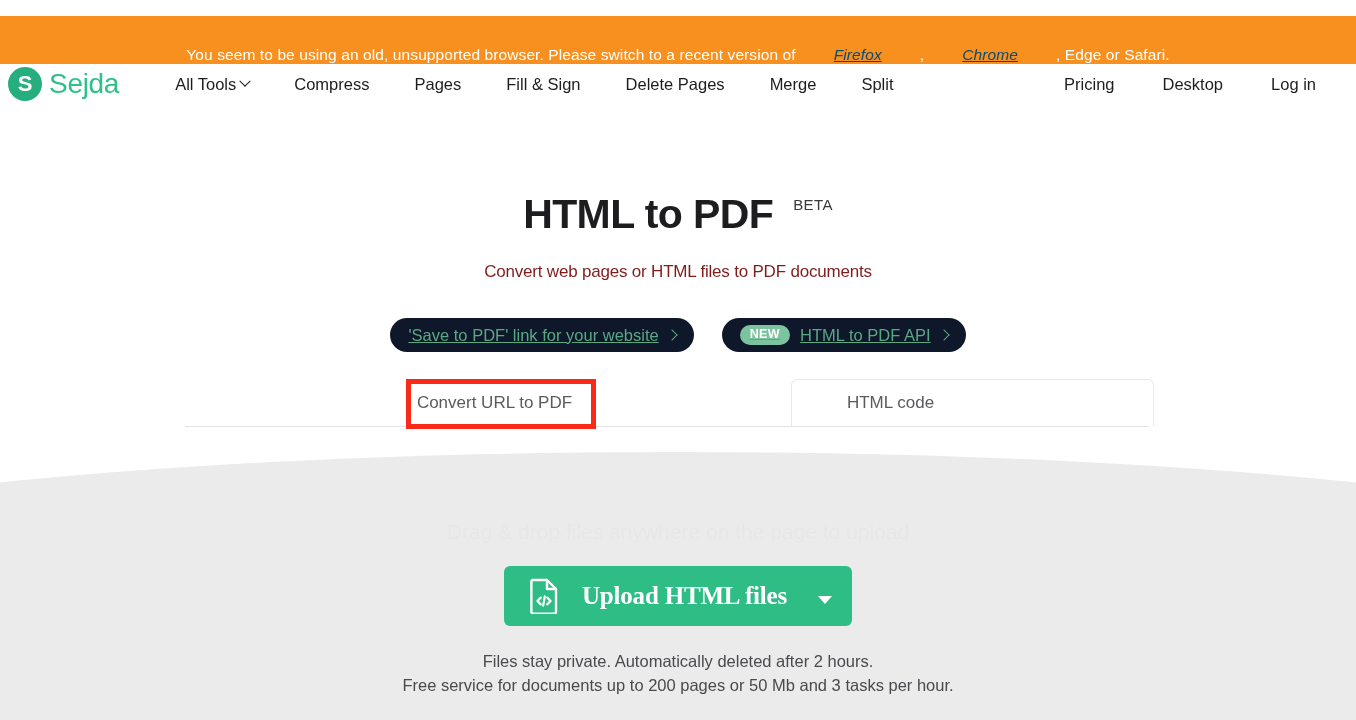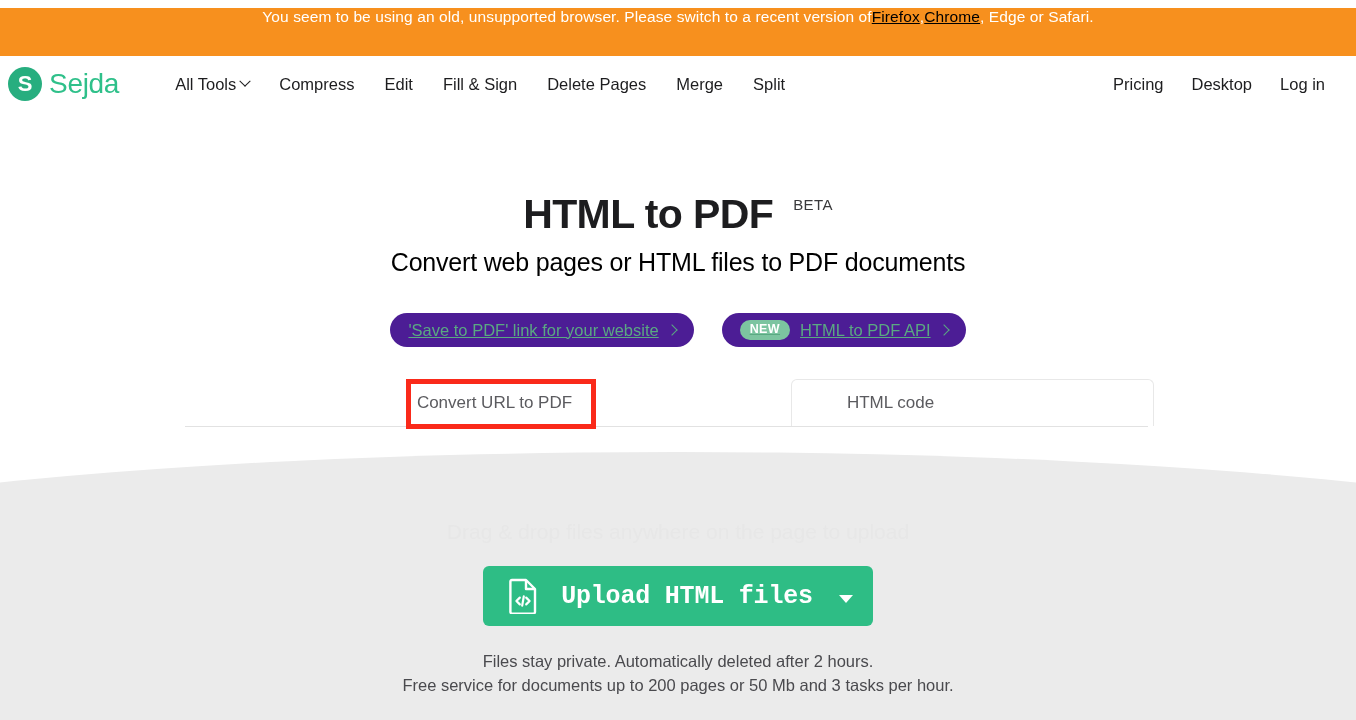--- a/index.html
+++ b/index.html
@@ -6,32 +6,34 @@
   html, body {
     width: 1356px; height: 720px;
     overflow: hidden;
     background: #ffffff;
     font-family: "Liberation Sans", sans-serif;
     -webkit-font-smoothing: antialiased;
   }
 
   
   .browser-banner {
-    position: absolute; top: 8px; left: 0;
+    position: absolute; top: 16px; left: 0;
     width: 1356px; height: 48px;
     background: #f7901e;
-    display: flex; align-items: flex-start; justify-content: center;
+    display: flex; align-items: flex-end; justify-content: center;
     color: #ffffff;
     font-size: 15.5px;
     letter-spacing: 0.1px;
     z-index: 30;
+    gap: 38px;
   }
   .browser-banner a {
-    color: #000000;
+    color: #0c4a6e;
     text-decoration: underline;
+    font-style: italic;
   }
 
   
   .site-header {
     position: absolute; top: 48px; left: 0;
     width: 1356px; height: 72px;
     display: flex; align-items: center;
     z-index: 20;
   }
   .logo-wrap {
@@ -49,41 +51,41 @@
   }
   .logo-text {
     color: #2fc08a;
     font-size: 28px;
     letter-spacing: -0.3px;
   }
 
   .main-nav {
     display: flex; align-items: center;
     margin-left: 56px;
-    gap: 30px;
+    gap: 45px;
   }
   .nav-link {
     color: #1d1d1f;
     font-size: 16.5px;
     text-decoration: none;
     white-space: nowrap;
     display: inline-flex; align-items: center; gap: 5px;
     cursor: pointer;
   }
   .chevron-down {
     display: inline-block;
     width: 8px; height: 8px;
     border-right: 1.6px solid #1d1d1f;
     border-bottom: 1.6px solid #1d1d1f;
     transform: rotate(45deg) translate(-2px,-2px);
   }
 
   .right-nav {
-    margin-left: auto; margin-right: 31px;
-    display: flex; gap: 28px;
+    margin-left: auto; margin-right: 40px;
+    display: flex; gap: 48px;
   }
 
   
   .curve-bg {
     position: absolute;
     left: -340px;
     top: 452px;
     width: 2036px;
     height: 900px;
     background: #ebebeb;
@@ -110,34 +112,34 @@
     line-height: 1;
   }
   .hero-beta {
     font-size: 15px;
     color: #3a3a3c;
     margin-left: 20px;
     margin-top: 2px;
     letter-spacing: 0.4px;
   }
   .hero-sub {
-    margin-top: 13px;
-    font-size: 25px;
-    color: #000000;
+    margin-top: 27px;
+    font-size: 17px;
+    color: #7f1d1d;
     letter-spacing: -0.2px;
   }
 
   
   .promo-row {
     margin-top: 36px;
     display: flex; align-items: center; justify-content: center;
     gap: 28px;
   }
   .promo-pill {
-    background: #4c1d95;
+    background: #0f172a;
     border-radius: 19px;
     height: 34px;
     display: inline-flex; align-items: center;
     padding: 0 18px;
     color: #5aa982;
     font-size: 16.5px;
     cursor: pointer;
     white-space: nowrap;
   }
   .promo-pill .arrow {
@@ -249,21 +251,21 @@
     border-radius: 6px;
     height: 60px;
     min-width: 348px;
     display: inline-flex; align-items: center;
     padding: 0 20px 0 26px;
     color: #ffffff;
     font-size: 25px;
     font-weight: bold;
     letter-spacing: -0.2px;
     cursor: pointer;
-    font-family: Liberation Mono, monospace;
+    font-family: Liberation Serif, serif;
   }
   .upload-btn .file-code-icon { margin-right: 22px; display: flex; }
   .upload-btn .caret {
     margin-left: auto; padding-left: 26px;
     display: inline-block;
   }
   .caret-tri {
     display: inline-block;
     width: 0; height: 0;
     border-left: 7px solid transparent;
@@ -298,21 +300,21 @@
     <span class="logo-mark">S</span>
     <span class="logo-text">Sejda</span>
   </div>
 
   <nav class="main-nav">
     <a class="nav-link" href="#">
         <span>All Tools</span>
         <i class="chevron-down"></i>
       </a>
     <a class="nav-link" href="#">Compress</a>
-    <a class="nav-link" href="#">Edit</a>
+    <a class="nav-link" href="#">Pages</a>
     <a class="nav-link" href="#">Fill &amp; Sign</a>
     <a class="nav-link" href="#">Delete Pages</a>
     <a class="nav-link" href="#">Merge</a>
     <a class="nav-link" href="#">Split</a>
   </nav>
 
   <div class="right-nav">
     <a class="nav-link" href="#">Pricing</a>
     <a class="nav-link" href="#">Desktop</a>
     <a class="nav-link" href="#">Log in</a>

